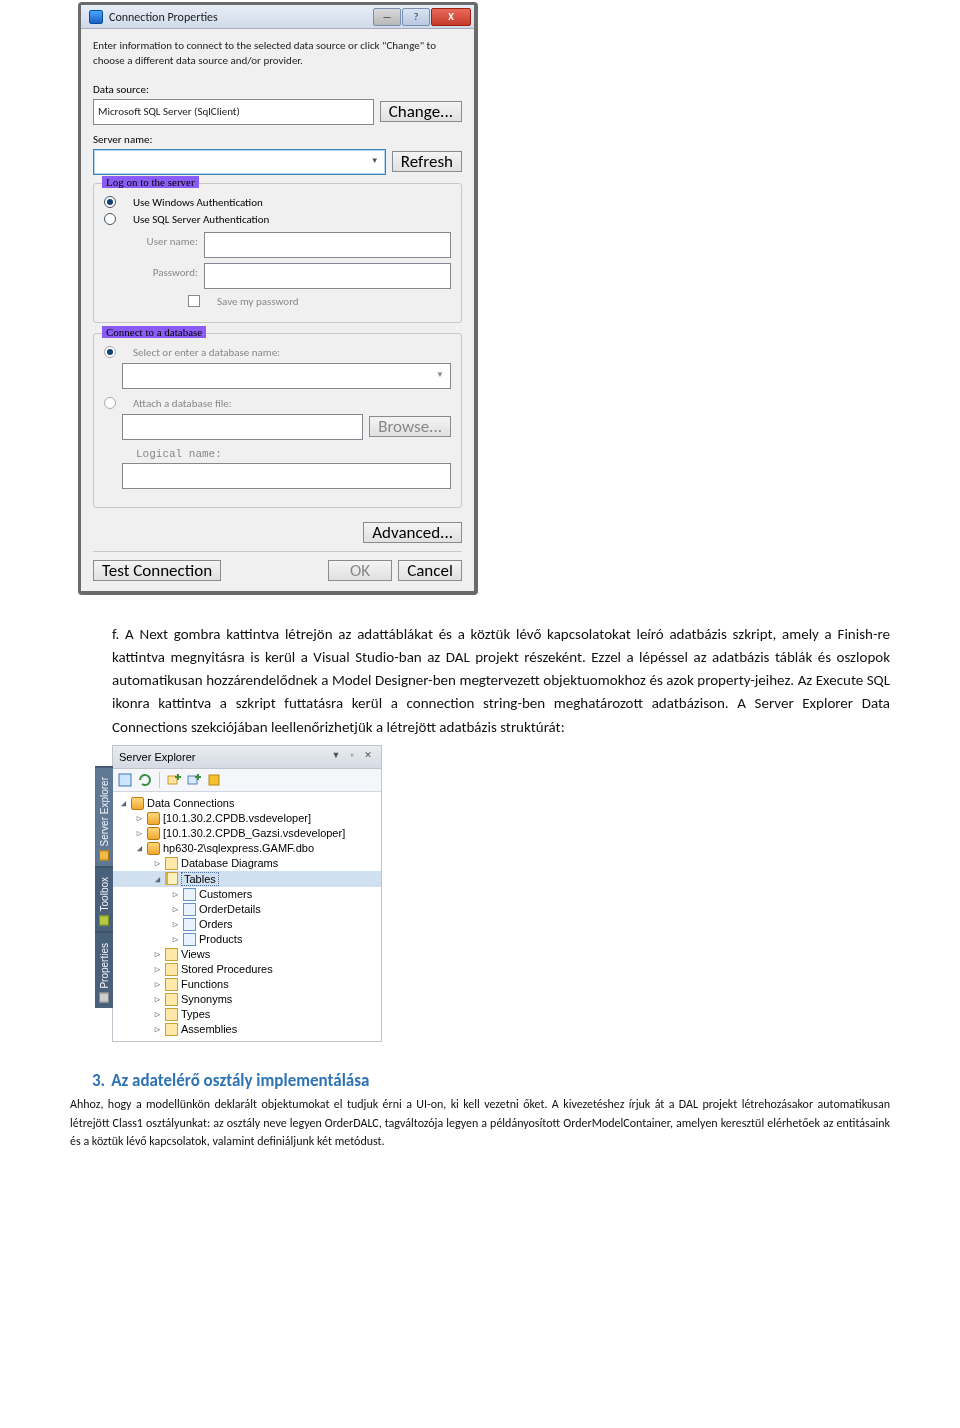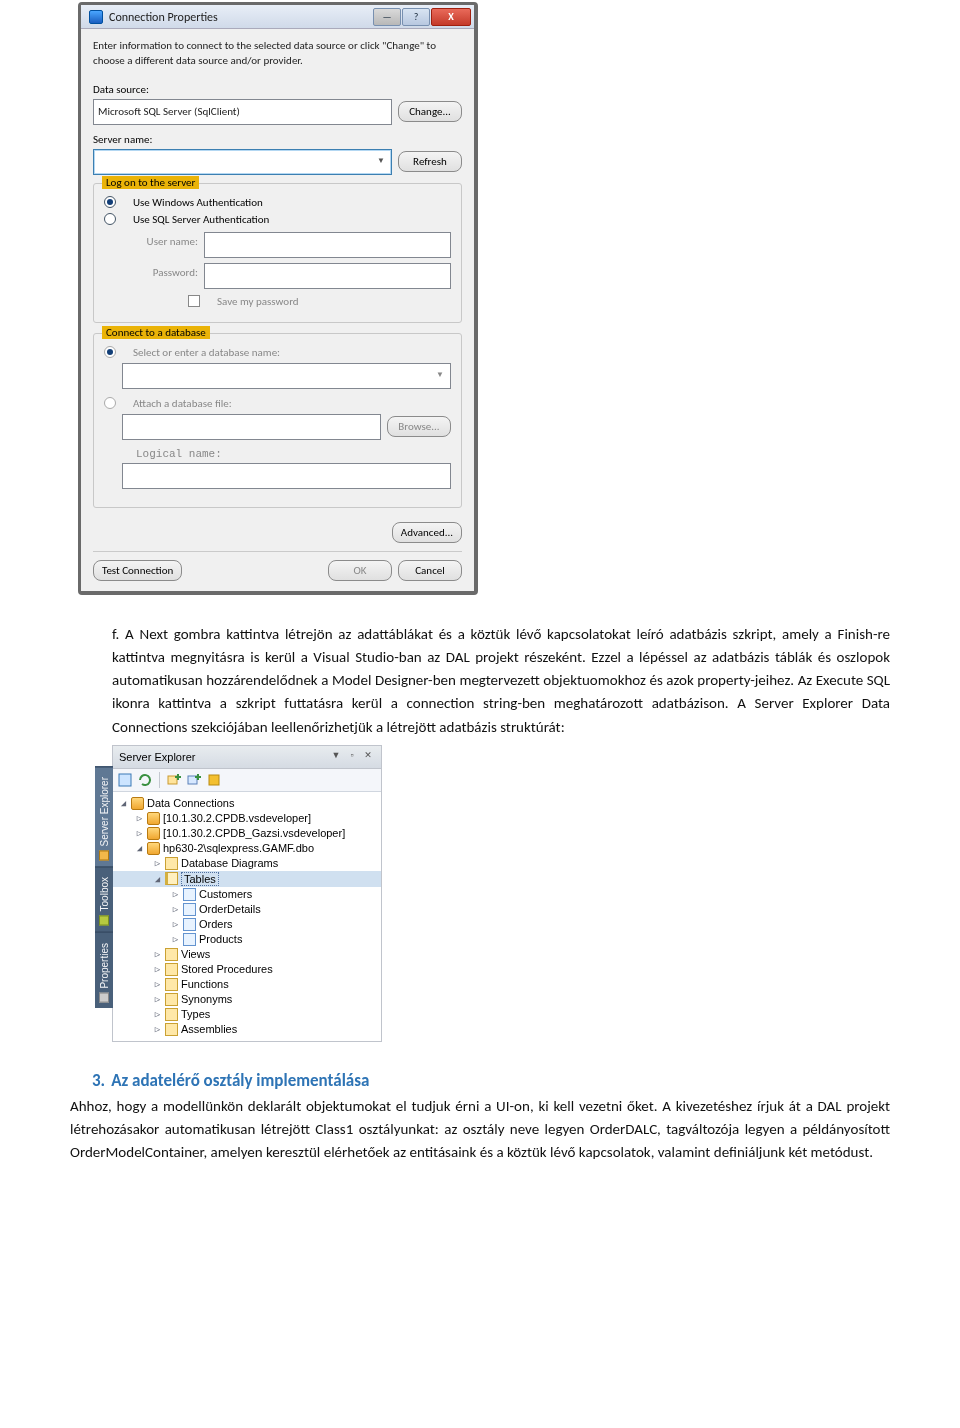--- a/index.html
+++ b/index.html
@@ -83,39 +83,39 @@
   .combo-arrow {
     position: absolute; right: 2px; top: 2px;
     width: 16px; height: 16px;
     display: flex; align-items: center; justify-content: center;
     font-size: 8px; color: #555;
   }
   .btn {
     min-width: 64px; height: 21px;
     background: linear-gradient(#f4f4f4,#e0e0e0);
     border: 1px solid #8b8b8b;
-    border-radius: 8px;
-    font-size: 11px;
+    border-radius: 0;
+    font-size: 17px;
     display: inline-flex; align-items: center; justify-content: center;
     padding: 0 8px;
     color: #000;
   }
   .btn.disabled { color: #888; }
 
   .group {
     border: 1px solid #c8c8c8;
     border-radius: 3px;
     padding: 8px 10px 10px;
     margin-bottom: 10px;
     position: relative;
   }
   .group-legend {
     position: absolute; top: -8px; left: 8px;
-    background: #eab308;
-    font-size: 11px; padding: 0 4px;
+    background: #8b5cf6;
+    font-size: 11px; padding: 0 4px; font-family: Liberation Serif, serif;
   }
   .radio-row, .check-row {
     display: flex; align-items: center; gap: 17px;
     font-size: 11px; margin: 4px 0;
   }
   .radio-dot {
     width: 12px; height: 12px;
     border: 1px solid #456;
     border-radius: 50%;
     display: inline-flex; align-items: center; justify-content: center;
@@ -220,21 +220,21 @@
 
   
   .heading {
     color: #2e74b5;
     font-size: 17px;
     font-weight: 700;
     margin-top: 28px;
   }
   .heading .num { font-weight: 700; margin-right: 6px; }
   .para2 {
-    font-size: 15px;
+    font-size: 12px;
     line-height: 1.55;
     text-align: justify;
     margin-top: 4px;
     color: #111;
   }
 </style>
 </head>
 <body>
 
 <div class="dialog-wrapper">

